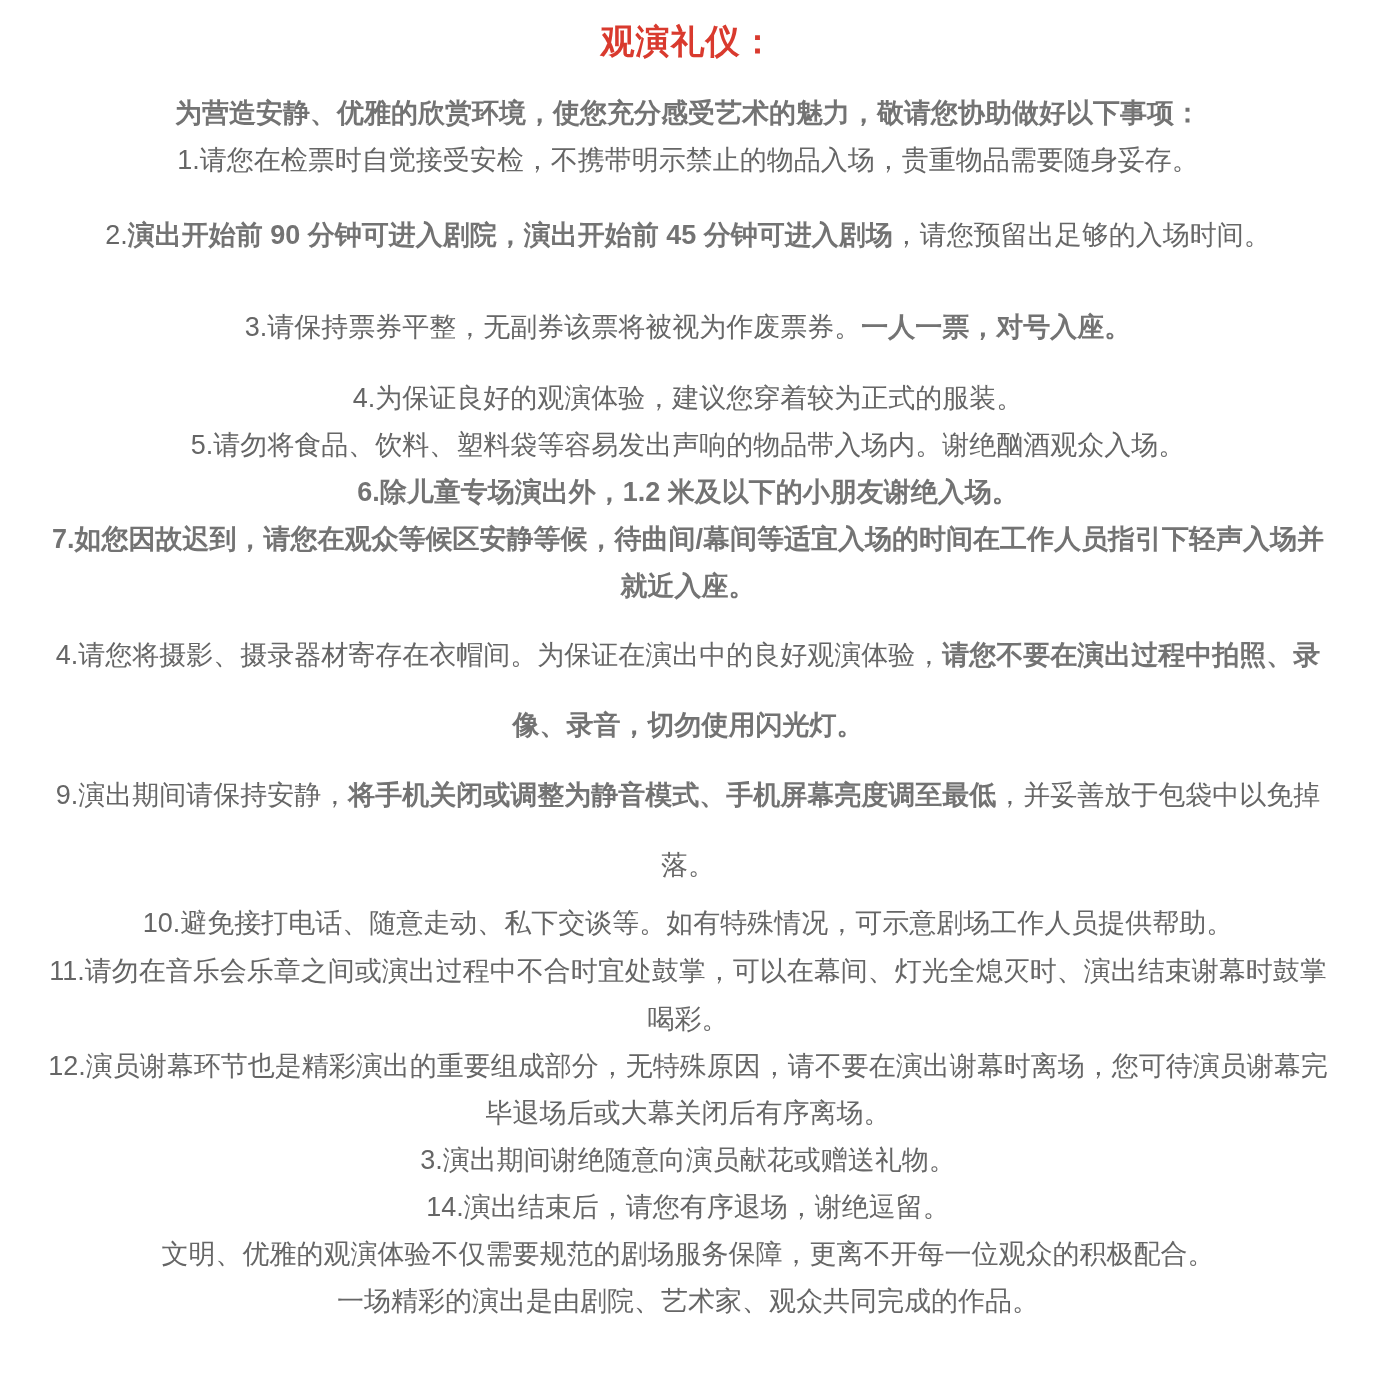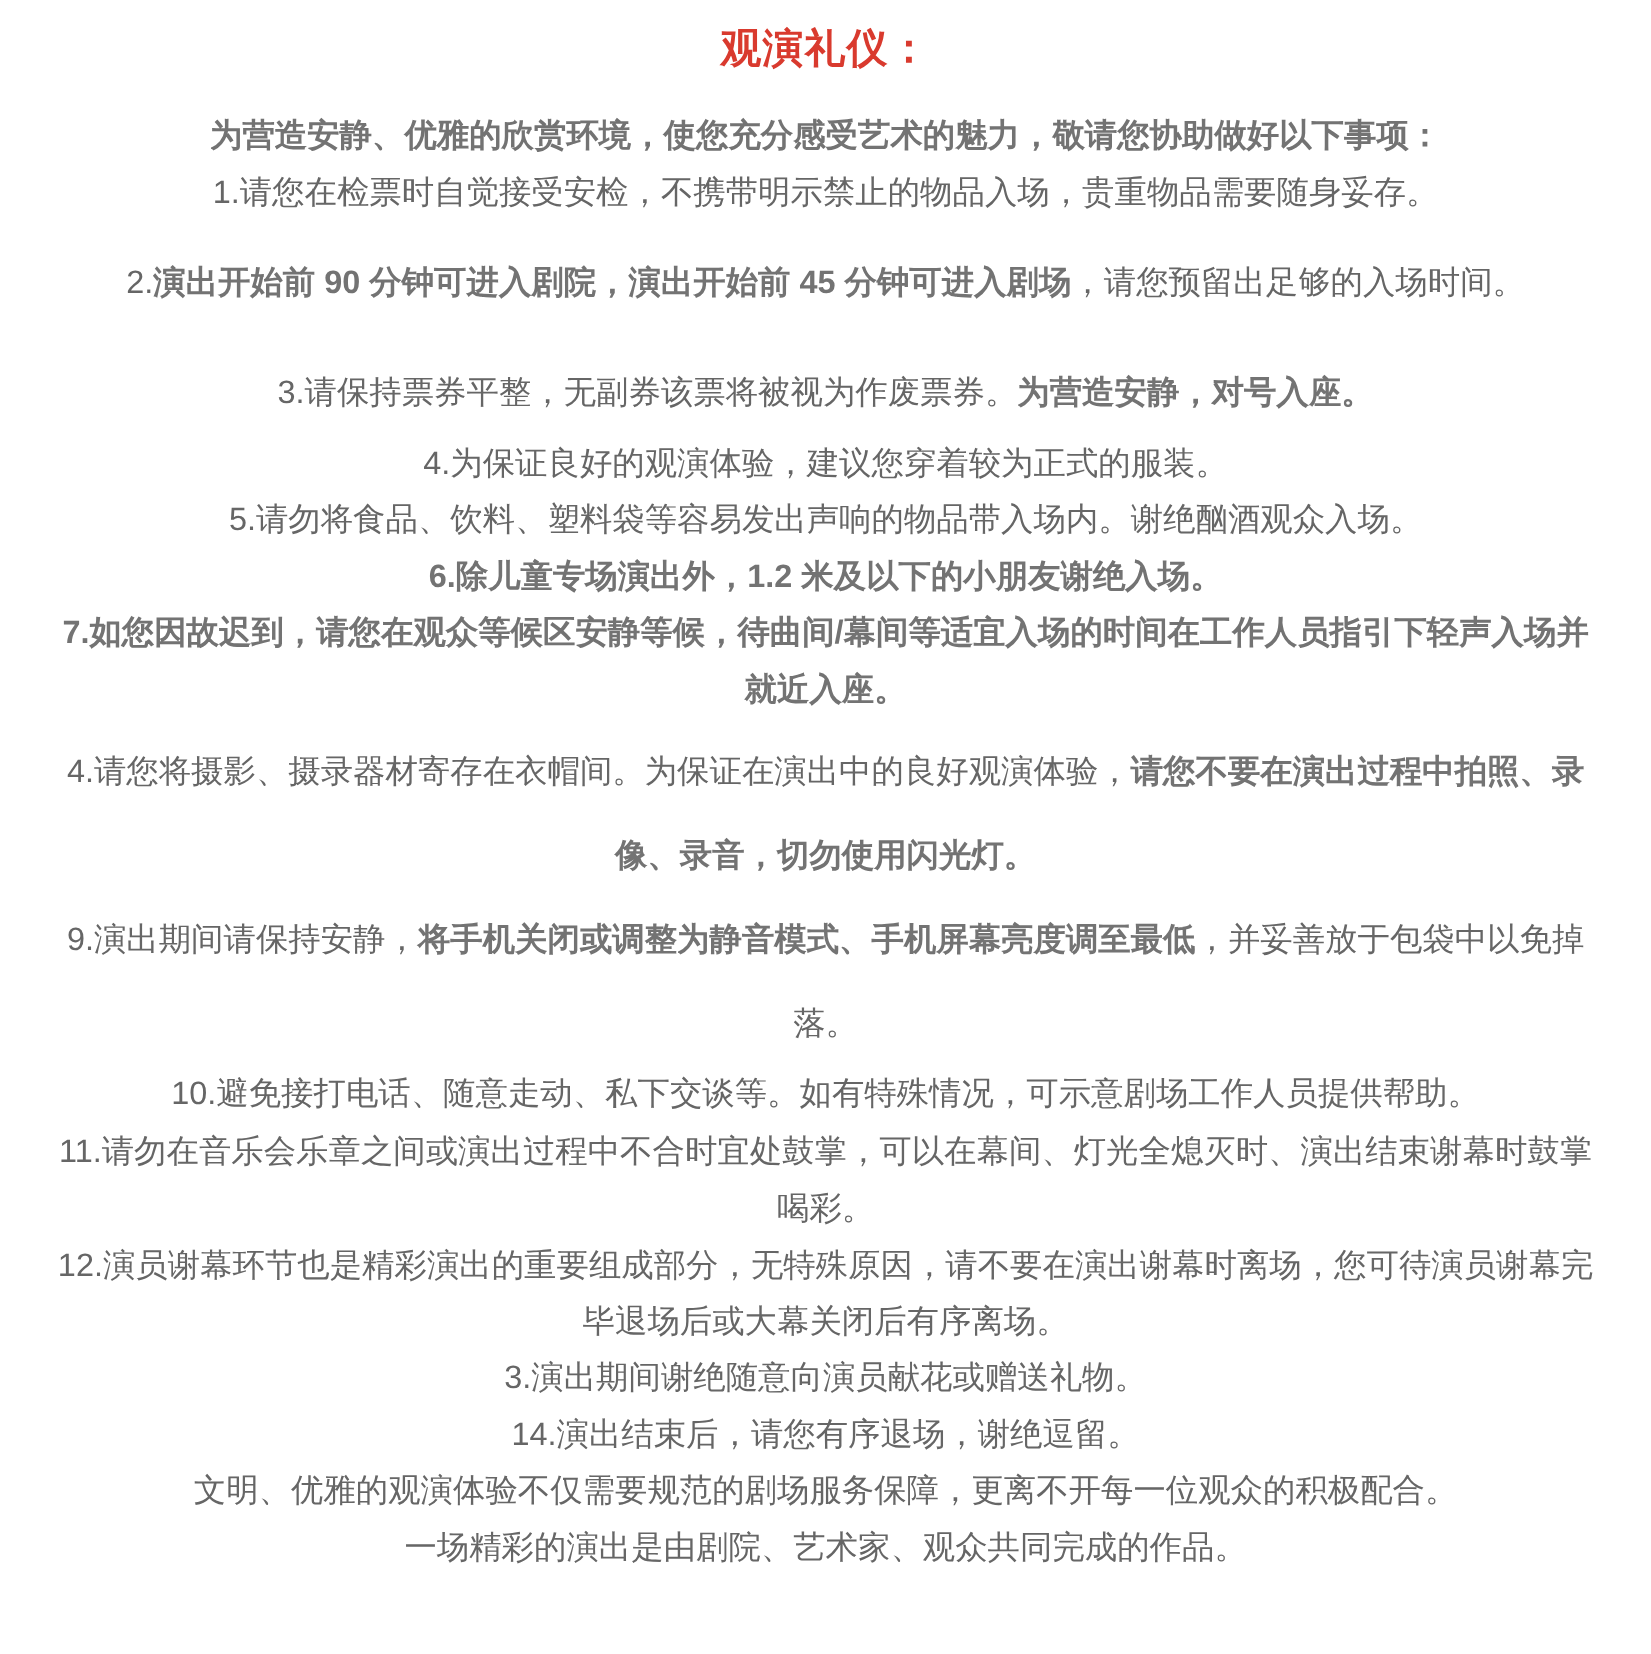--- a/index.html
+++ b/index.html
@@ -34,36 +34,36 @@
     word-break: break-all;
   }
   .para strong {
     font-weight: 700;
     color: #737373;
   }
   
   .para[data-name="intro"]   { margin-top: 29px; }
   .para[data-name="item-2"]  { margin-top: 28px; }
   .para[data-name="item-3"]  { margin-top: 45px; }
-  .para[data-name="item-4"]  { margin-top: 12px; }
+  .para[data-name="item-4"]  { margin-top: 24px; }
   .para[data-name="item-8"]  { margin-top: 10px; line-height: 70px; }
   .para[data-name="item-9"]  { line-height: 70px; }
   .para[data-name="item-11"] { line-height: 48px; }
   .para[data-name="item-12"] { line-height: 47px; }
 </style>
 </head>
 <body>
 
 <div class="doc" data-name="etiquette-document">
   <h1 class="doc-title" data-name="page-title">观演礼仪：</h1>
   <div data-name="etiquette-paragraphs">
       <p class="para" data-name="intro"><strong data-name="intro-segment-0">为营造安静、优雅的欣赏环境，使您充分感受艺术的魅力，敬请您协助做好以下事项：</strong></p>
       <p class="para" data-name="item-1"><span data-name="item-1-segment-0">1.请您在检票时自觉接受安检，不携带明示禁止的物品入场，贵重物品需要随身妥存。</span></p>
       <p class="para" data-name="item-2"><span data-name="item-2-segment-0">2.</span><strong data-name="item-2-segment-1">演出开始前 90 分钟可进入剧院，演出开始前 45 分钟可进入剧场</strong><span data-name="item-2-segment-2">，请您预留出足够的入场时间。</span></p>
-      <p class="para" data-name="item-3"><span data-name="item-3-segment-0">3.请保持票券平整，无副券该票将被视为作废票券。</span><strong data-name="item-3-segment-1">为营造安静，对号入座。</strong></p>
+      <p class="para" data-name="item-3"><span data-name="item-3-segment-0">3.请保持票券平整，无副券该票将被视为作废票券。</span><strong data-name="item-3-segment-1">一人一票，对号入座。</strong></p>
       <p class="para" data-name="item-4"><span data-name="item-4-segment-0">4.为保证良好的观演体验，建议您穿着较为正式的服装。</span></p>
       <p class="para" data-name="item-5"><span data-name="item-5-segment-0">5.请勿将食品、饮料、塑料袋等容易发出声响的物品带入场内。谢绝酗酒观众入场。</span></p>
       <p class="para" data-name="item-6"><strong data-name="item-6-segment-0">6.除儿童专场演出外，1.2 米及以下的小朋友谢绝入场。</strong></p>
       <p class="para" data-name="item-7"><strong data-name="item-7-segment-0">7.如您因故迟到，请您在观众等候区安静等候，待曲间/幕间等适宜入场的时间在工作人员指引下轻声入场并就近入座。</strong></p>
       <p class="para" data-name="item-8"><span data-name="item-8-segment-0">4.请您将摄影、摄录器材寄存在衣帽间。为保证在演出中的良好观演体验，</span><strong data-name="item-8-segment-1">请您不要在演出过程中拍照、录像、录音，切勿使用闪光灯。</strong></p>
       <p class="para" data-name="item-9"><span data-name="item-9-segment-0">9.演出期间请保持安静，</span><strong data-name="item-9-segment-1">将手机关闭或调整为静音模式、手机屏幕亮度调至最低</strong><span data-name="item-9-segment-2">，并妥善放于包袋中以免掉落。</span></p>
       <p class="para" data-name="item-10"><span data-name="item-10-segment-0">10.避免接打电话、随意走动、私下交谈等。如有特殊情况，可示意剧场工作人员提供帮助。</span></p>
       <p class="para" data-name="item-11"><span data-name="item-11-segment-0">11.请勿在音乐会乐章之间或演出过程中不合时宜处鼓掌，可以在幕间、灯光全熄灭时、演出结束谢幕时鼓掌喝彩。</span></p>
       <p class="para" data-name="item-12"><span data-name="item-12-segment-0">12.演员谢幕环节也是精彩演出的重要组成部分，无特殊原因，请不要在演出谢幕时离场，您可待演员谢幕完毕退场后或大幕关闭后有序离场。</span></p>
       <p class="para" data-name="item-13"><span data-name="item-13-segment-0">3.演出期间谢绝随意向演员献花或赠送礼物。</span></p>

